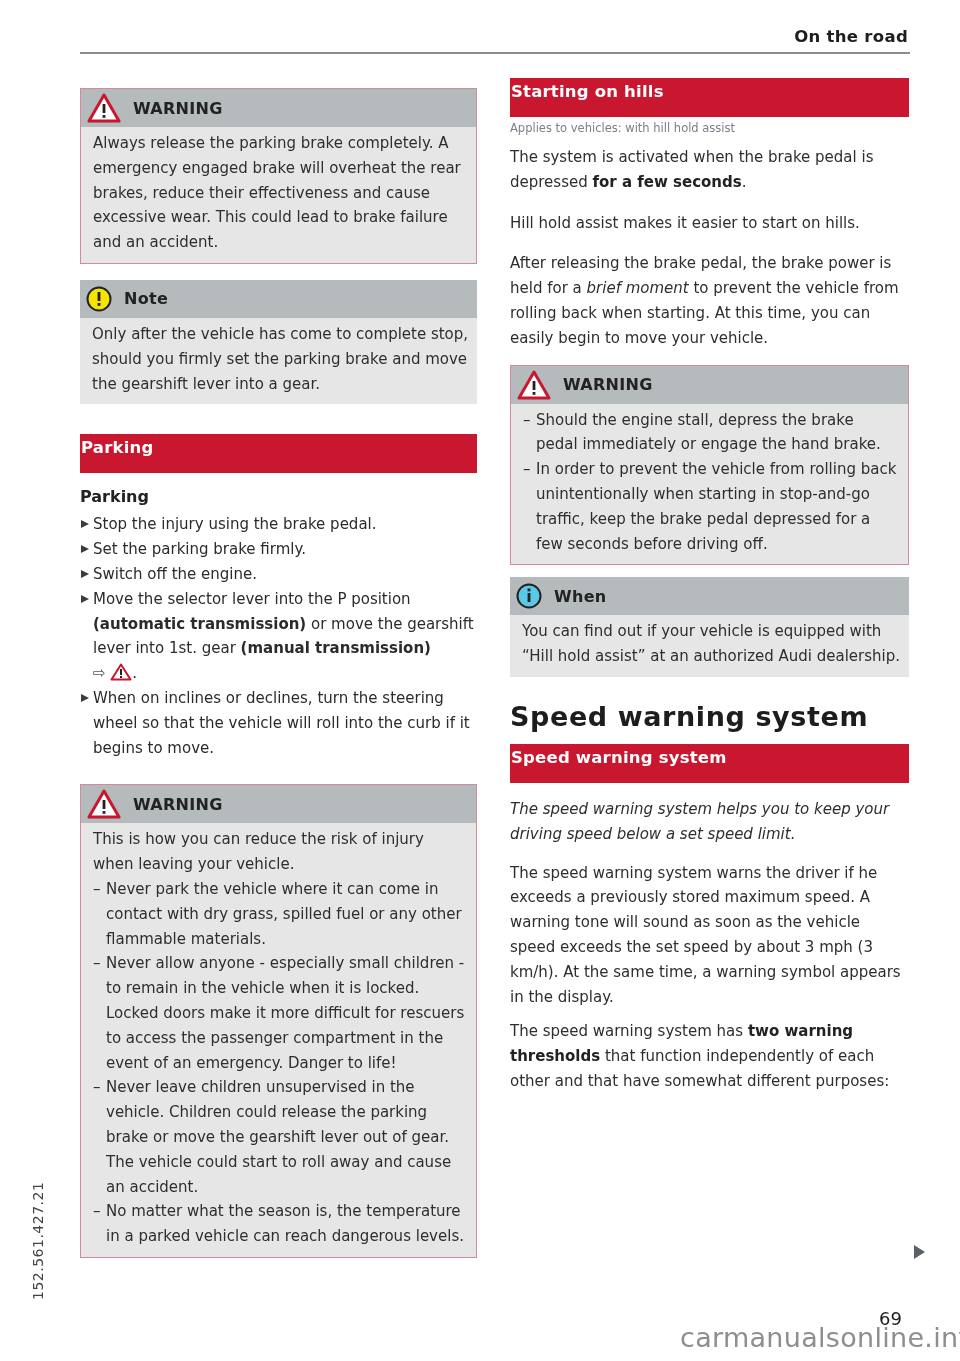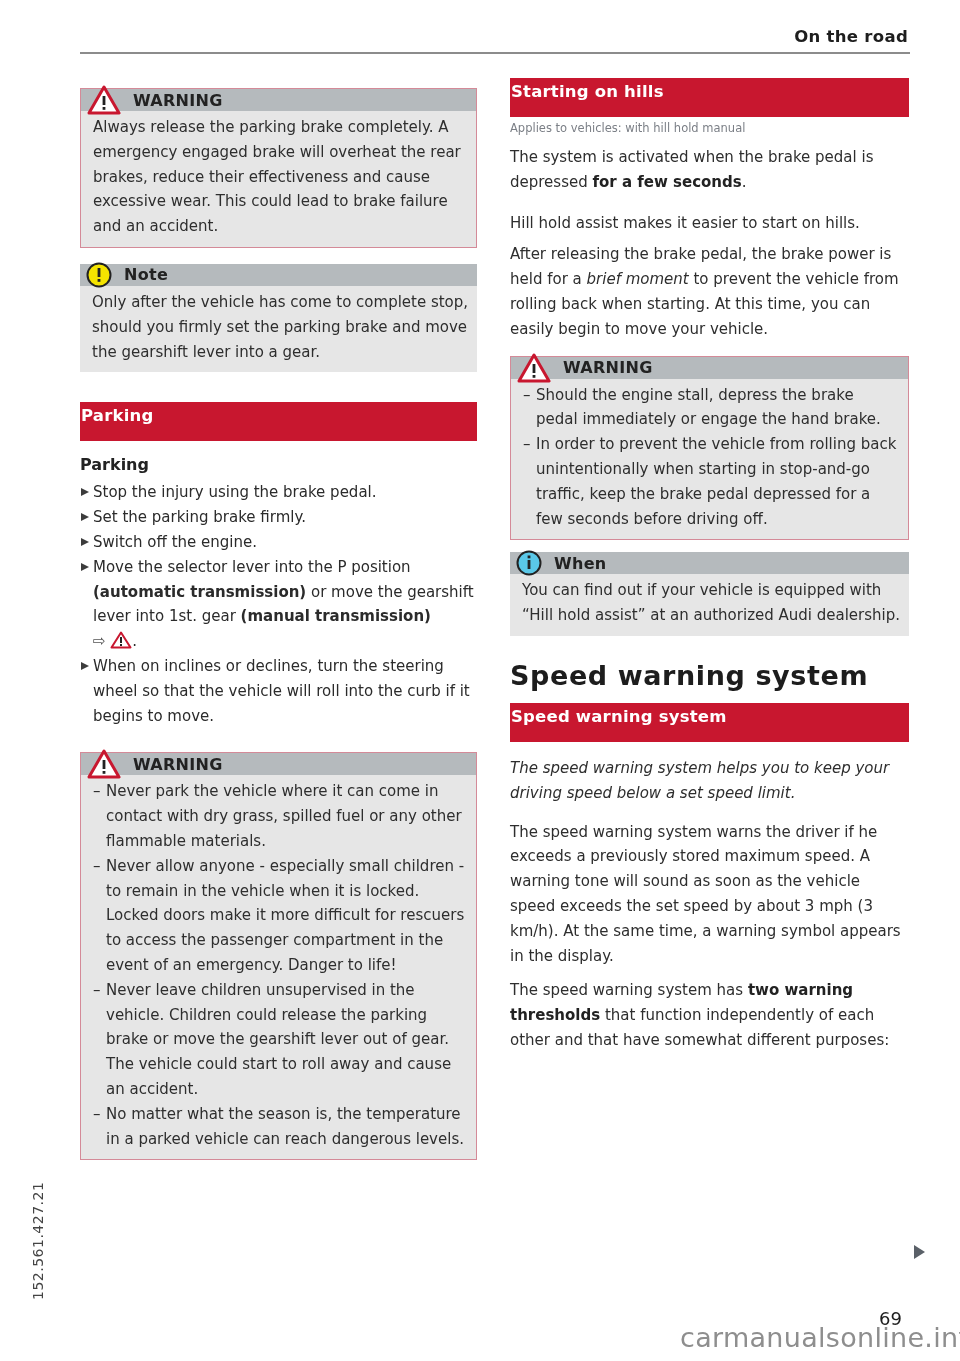--- a/index.html
+++ b/index.html
@@ -8,21 +8,21 @@
 
   .header-rule { position: absolute; left: 80px; top: 52px; width: 830px; height: 2px; background: #8c8c8c; }
   .running-head { position: absolute; right: 52px; top: 27px; font-size: 16.5px; font-weight: bold; letter-spacing: 0.3px; color: #1e1e1e; }
 
   .col { position: absolute; top: 78px; width: 397px; }
   .col-left { left: 80px; }
   .col-right { left: 510px; width: 399px; }
 
   .box { border: 1px solid #d48a98; background: #e6e6e6; margin-bottom: 0; }
   .box.note, .box.tips { border: none; }
-  .box-head { background: #b5babd; height: 22px; display: flex; align-items: center; padding-left: 6px; }
+  .box-head { background: #b5babd; height: 38px; display: flex; align-items: center; padding-left: 6px; }
   .box-head .title { font-size: 16px; font-weight: bold; color: #222; margin-left: 12px; letter-spacing: 0.3px; }
   .box-body { padding: 4px 8px 8px 12px; font-size: 15px; line-height: 24.8px; color: #2e2e2e; }
   .box-body p { margin: 0; }
 
   .dash-list { list-style: none; }
   .dash-list li { position: relative; padding-left: 13px; }
   .dash-list li::before { content: "–"; position: absolute; left: 0; top: 0; }
 
   .icon-warning { width: 34px; height: 30px; display: inline-block; }
   .icon-circle { width: 26px; height: 26px; display: inline-block; }
@@ -105,39 +105,40 @@
   <div class="box warning" style="margin-top:24px;">
     <div class="box-head">
       <svg class="icon-warning" viewBox="0 0 34 30">
         <polygon points="17,2 32,28 2,28" fill="#ffffff" stroke="#c8172f" stroke-width="3" stroke-linejoin="round"></polygon>
         <rect x="15.6" y="11" width="2.8" height="9" fill="#222"></rect>
         <rect x="15.6" y="22" width="2.8" height="2.8" fill="#222"></rect>
       </svg>
       <span class="title">WARNING</span>
     </div>
     <div class="box-body">
+      <p>This is how you can reduce the risk of injury when leaving your vehicle.</p>
       <ul class="dash-list">
         <li>Never park the vehicle where it can come in contact with dry grass, spilled fuel or any other flammable materials.</li>
         <li>Never allow anyone - especially small children - to remain in the vehicle when it is locked. Locked doors make it more difficult for rescuers to access the passenger compartment in the event of an emergency. Danger to life!</li>
         <li>Never leave children unsupervised in the vehicle. Children could release the parking brake or move the gearshift lever out of gear. The vehicle could start to roll away and cause an accident.</li>
         <li>No matter what the season is, the temperature in a parked vehicle can reach dangerous levels.</li>
       </ul>
     </div>
   </div>
 </div>
 
 <div class="col col-right">
   <div class="red-bar" style="margin-top:0;">Starting on hills</div>
-  <div class="applies">Applies to vehicles: with hill hold manual</div>
+  <div class="applies">Applies to vehicles: with hill hold assist</div>
 
   <p class="para" style="margin-top:10px;">
     <span>The system is activated when the brake pedal is depressed </span><b>for a few seconds</b><span>.</span>
   </p>
   <p class="para" style="margin-top:16px;">Hill hold assist makes it easier to start on hills.</p>
-  <p class="para" style="margin-top:7px;">
+  <p class="para" style="margin-top:16px;">
     <span>After releasing the brake pedal, the brake power is held for a </span><i>brief moment</i><span> to prevent the vehicle from rolling back when starting. At this time, you can easily begin to move your vehicle.</span>
   </p>
 
   <div class="box warning" style="margin-top:14px;">
     <div class="box-head">
       <svg class="icon-warning" viewBox="0 0 34 30">
         <polygon points="17,2 32,28 2,28" fill="#ffffff" stroke="#c8172f" stroke-width="3" stroke-linejoin="round"></polygon>
         <rect x="15.6" y="11" width="2.8" height="9" fill="#222"></rect>
         <rect x="15.6" y="22" width="2.8" height="2.8" fill="#222"></rect>
       </svg>

